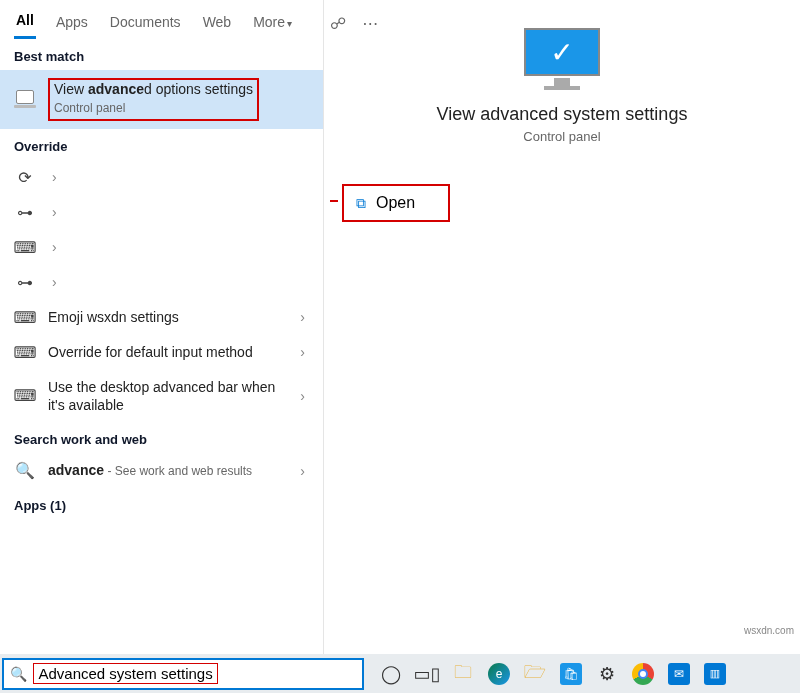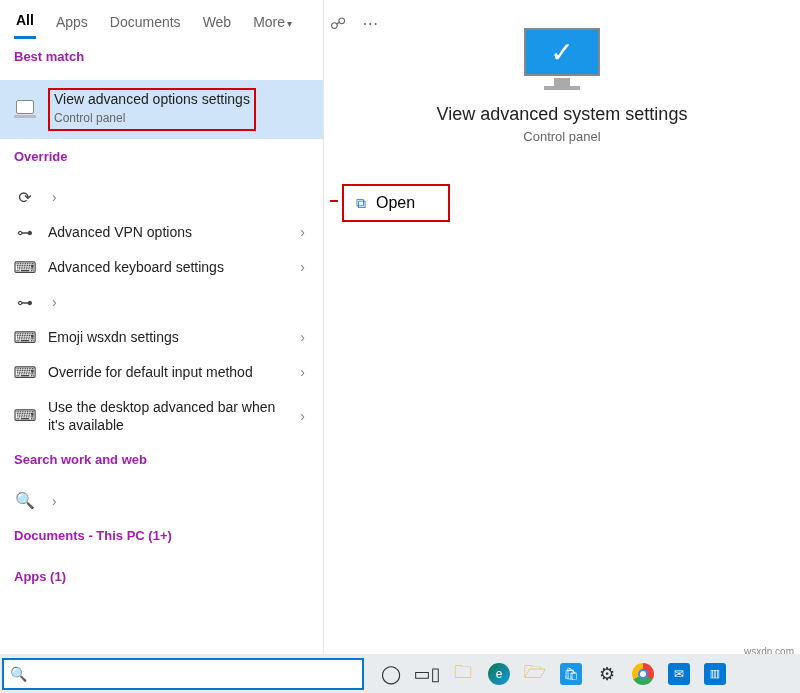--- a/index.html
+++ b/index.html
@@ -9,29 +9,29 @@
   .left-pane { width: 324px; border-right: 1px solid #e5e5e5; display: flex; flex-direction: column; }
   .right-pane { flex: 1; padding: 0 10px; }
 
   .tabs { display: flex; align-items: center; padding: 8px 14px 0 14px; gap: 18px; font-size: 14px; color: #666; }
   .tab { padding: 4px 2px 8px 2px; cursor: pointer; }
   .tab.active { color: #000; font-weight: 600; border-bottom: 3px solid #0078d4; }
   .tab .caret { font-size: 10px; margin-left: 2px; }
   .tabs-spacer { flex: 1; }
   .tabs-right { display: flex; gap: 16px; align-items: center; color: #666; font-size: 16px;}
 
-  .section-header { font-size: 13px; font-weight: 600; padding: 10px 14px 16px 14px; color: #a21caf; }
+  .section-header { font-size: 13px; font-weight: 600; padding: 10px 14px 6px 14px; color: #0f172a; }
 
   .result { display: flex; align-items: center; padding: 8px 14px; gap: 12px; cursor: pointer; position: relative; }
   .result.selected { background: #cfe4f8; }
   .result .icon-slot { width: 22px; display: flex; justify-content: center; color: #444; font-size: 16px; }
   .result .text-slot { flex: 1; font-size: 14px; color: #222; line-height: 1.3; }
   .result .text-slot .sub { font-size: 12px; color: #666; }
   .result .chev { color: #888; font-size: 14px; padding: 0 4px; }
-  .result b { font-weight: 400; }
+  .result b { font-weight: 700; }
 
   .bestmatch-box { border: 2px solid #d40000; padding: 0 4px 2px 4px; display: inline-block; }
   .laptop-mini { width: 24px; height: 18px; position: relative; display: inline-block; }
   .laptop-mini::before { content:""; position:absolute; inset:0 2px 4px 2px; background:#fff; border:1px solid #888; border-radius:2px;}
   .laptop-mini::after { content:""; position:absolute; left:0; right:0; bottom:0; height:3px; background:#bbb; border-radius:1px;}
 
   .preview { text-align: center; padding-top: 28px; }
   .monitor { width: 76px; height: 58px; margin: 0 auto 6px auto; position: relative; }
   .monitor .screen { position:absolute; inset:0 0 10px 0; background:#1a96e8; border:2px solid #888; display:flex; align-items:center; justify-content:center; color:#fff; font-size:28px;}
   .monitor .stand { position:absolute; bottom:0; left:30px; width:16px; height:8px; background:#aaa;}
@@ -49,21 +49,21 @@
   .searchbox .query-wrap { border: 1.5px solid #d40000; padding: 1px 4px; font-size: 15px;}
   .task-icons { display:flex; align-items:center; gap:14px; padding-left:12px; font-size:18px; color:#333;}
   .ti { width:22px; height:22px; display:inline-flex; align-items:center; justify-content:center; border-radius:3px;}
   .edge { background: linear-gradient(135deg,#0b7a4b,#1a96e8); border-radius:50%; color:#fff; font-size:12px;}
   .folder { color:#e8b13a;}
   .store { color:#fff; background:#1a96e8; font-size:12px;}
   .chrome { border-radius:50%; background: conic-gradient(#ea4335 0 120deg,#34a853 120deg 240deg,#fbbc05 240deg 360deg); position:relative;}
   .chrome::after{content:"";position:absolute;inset:6px;background:#fff;border-radius:50%;border:2px solid #4285f4;}
   .mail { color:#fff; background:#0078d4; font-size:12px;}
   .photos { color:#fff; background:#0078d4; font-size:11px;}
-  .watermark { position:absolute; right:6px; bottom:36px; font-size:10px; color:#888;}
+  .watermark { position:absolute; right:6px; bottom:57px; font-size:10px; color:#888;}
 </style>
 </head>
 <body>
 
 <div class="search-panel">
   <div class="left-pane">
 
     <div class="tabs">
       <div class="tab active">All</div>
       <div class="tab">Apps</div>
@@ -92,26 +92,24 @@
     </div>
 
     <div class="section-header">Override</div>
 
     <div class="result">
       <span class="icon-slot">⟳</span>
       <span class="chev">›</span>
     </div>
     <div class="result">
       <span class="icon-slot">⊶</span>
-      <span class="text-slot"><b>Advance</b><span>d VPN options</span></span>
       <span class="chev">›</span>
     </div>
     <div class="result">
       <span class="icon-slot">⌨</span>
-      <span class="text-slot"><b>Advance</b><span>d keyboard settings</span></span>
       <span class="chev">›</span>
     </div>
     <div class="result">
       <span class="icon-slot">⊶</span>
       <span class="chev">›</span>
     </div>
     <div class="result">
       <span class="icon-slot">⌨</span>
       <span class="text-slot"><span>Emoji wsxdn settings</span></span>
       <span class="chev">›</span>
@@ -124,24 +122,24 @@
     <div class="result">
       <span class="icon-slot">⌨</span>
       <span class="text-slot"><span>Use the desktop advanced bar when it's available</span></span>
       <span class="chev">›</span>
     </div>
 
     <div class="section-header">Search work and web</div>
 
     <div class="result">
       <span class="icon-slot">🔍</span>
+      <span class="text-slot"><b>advance</b><span class="sub" style="display:inline"> - See work and web results</span></span>
       <span class="chev">›</span>
     </div>
 
-    <div class="section-header">Documents - This PC (1+)</div>
     <div class="section-header">Apps (1)</div>
 
   </div>
 
   <div class="right-pane">
     <div class="preview">
       <div class="monitor">
         <div class="screen">✓</div>
           <div class="stand"></div>
           <div class="base"></div>
@@ -156,20 +154,21 @@
       <span>Open</span>
     </div>
   </div>
 </div>
 
 <div class="watermark">wsxdn.com</div>
 
 <div class="taskbar">
   <div class="searchbox">
     <span class="mag">🔍</span>
+    <span class="query-wrap">Advanced system settings</span>
   </div>
   <div class="task-icons">
     <span class="ti">◯</span>
     <span class="ti">▭▯</span>
     <span class="ti folder">🗀</span>
     <span class="ti edge">e</span>
     <span class="ti folder">🗁</span>
     <span class="ti store">🛍</span>
     <span class="ti">⚙</span>
     <span class="ti chrome"></span>

